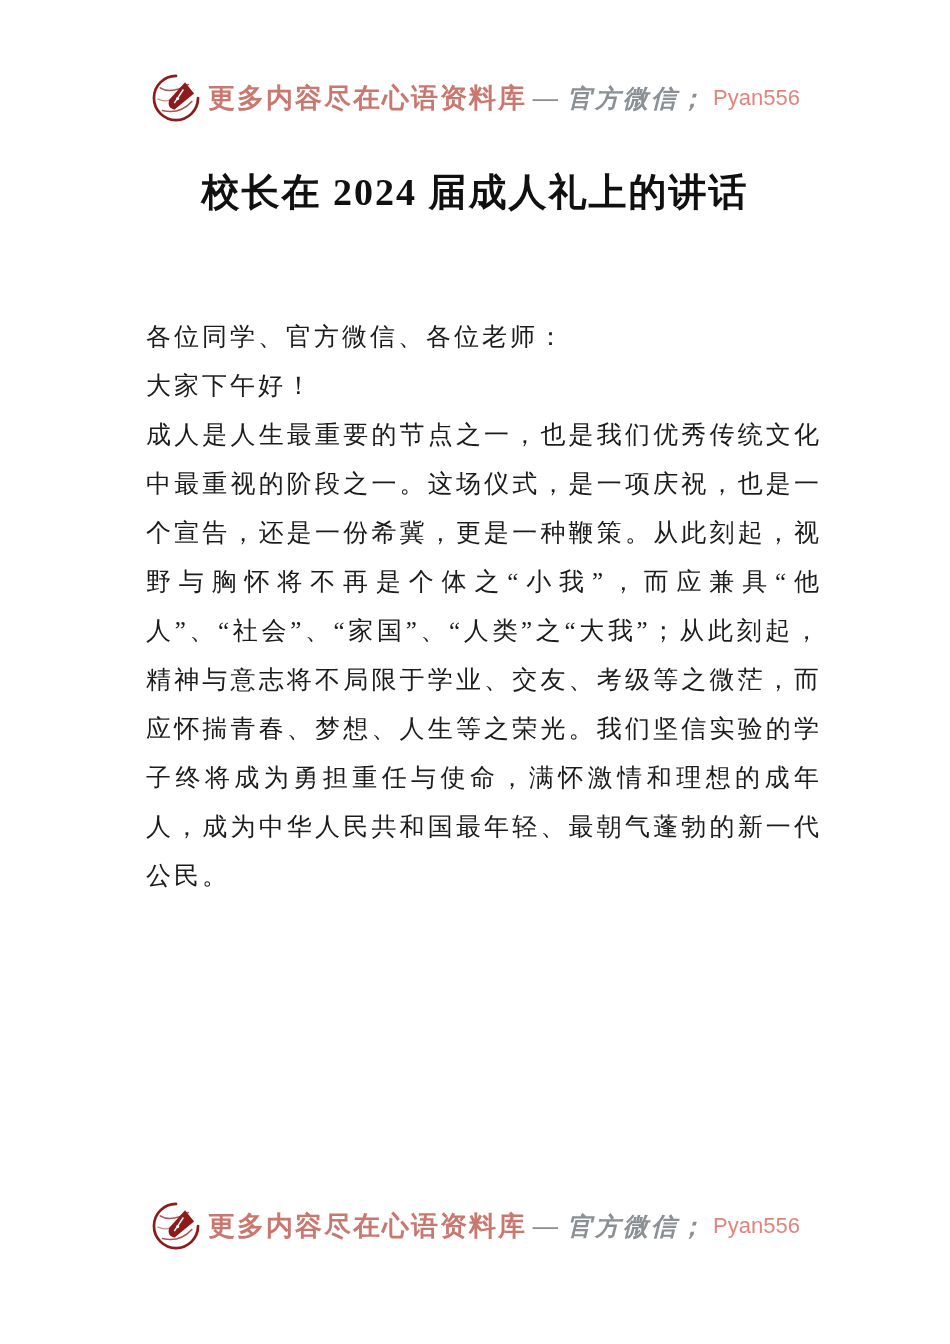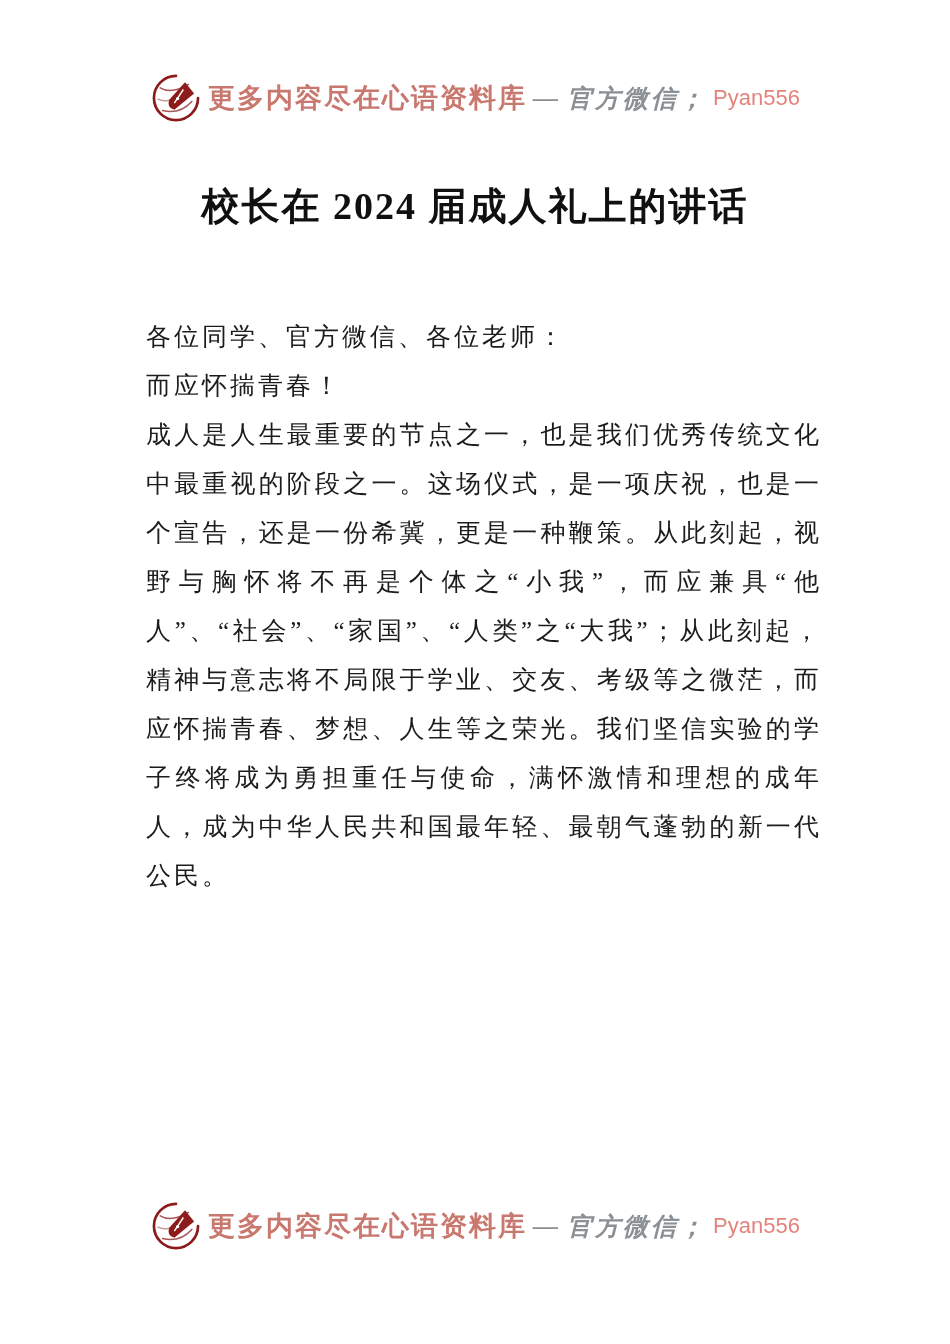--- a/index.html
+++ b/index.html
@@ -41,21 +41,21 @@
     font-style: italic;
     font-family: "Liberation Serif", serif;
   }
   .wm-id {
     color: #e4837c;
     font-size: 22px;
     font-family: "Liberation Sans", sans-serif;
   }
   .doc-title {
     position: absolute;
-    top: 182px;
+    top: 168px;
     left: 0;
     width: 100%;
     text-align: center;
     font-size: 38px;
     line-height: 48px;
     font-weight: bold;
     color: #101010;
     letter-spacing: 2px;
     font-family: "Liberation Serif", serif;
   }
@@ -96,21 +96,21 @@
     <span class="wm-brand">更多内容尽在心语资料库</span>
     <span class="wm-sep">—</span>
     <span class="wm-label">官方微信；</span>
     <span class="wm-id">Pyan556</span>
   </div>
 
   <h1 class="doc-title">校长在 2024 届成人礼上的讲话</h1>
 
   <div class="doc-body">
     <p>各位同学、官方微信、各位老师：</p>
-    <p>而应怀揣青春！</p>
+    <p>大家下午好！</p>
     <p>成人是人生最重要的节点之一，也是我们优秀传统文化中最重视的阶段之一。这场仪式，是一项庆祝，也是一个宣告，还是一份希冀，更是一种鞭策。从此刻起，视野与胸怀将不再是个体之“小我”，而应兼具“他人”、“社会”、“家国”、“人类”之“大我”；从此刻起，精神与意志将不局限于学业、交友、考级等之微茫，而应怀揣青春、梦想、人生等之荣光。我们坚信实验的学子终将成为勇担重任与使命，满怀激情和理想的成年人，成为中华人民共和国最年轻、最朝气蓬勃的新一代公民。</p>
   </div>
 
   <div class="watermark footer">
     <svg class="wm-logo" viewBox="0 0 46 46" aria-hidden="true">
       <g fill="none" stroke="#8e1b1b" stroke-linecap="round">
         <path d="M23 3.5 A19.5 19.5 0 1 0 42.5 23" stroke-width="2.4"></path>
         <path d="M9 14 Q 19 20 34 11" stroke-width="1.3" opacity="0.75"></path>
         <path d="M11 34 Q 26 38 37 26" stroke-width="1.3" opacity="0.75"></path>
         <path d="M7 24 Q 14 27 20 24" stroke-width="1" opacity="0.5"></path>

